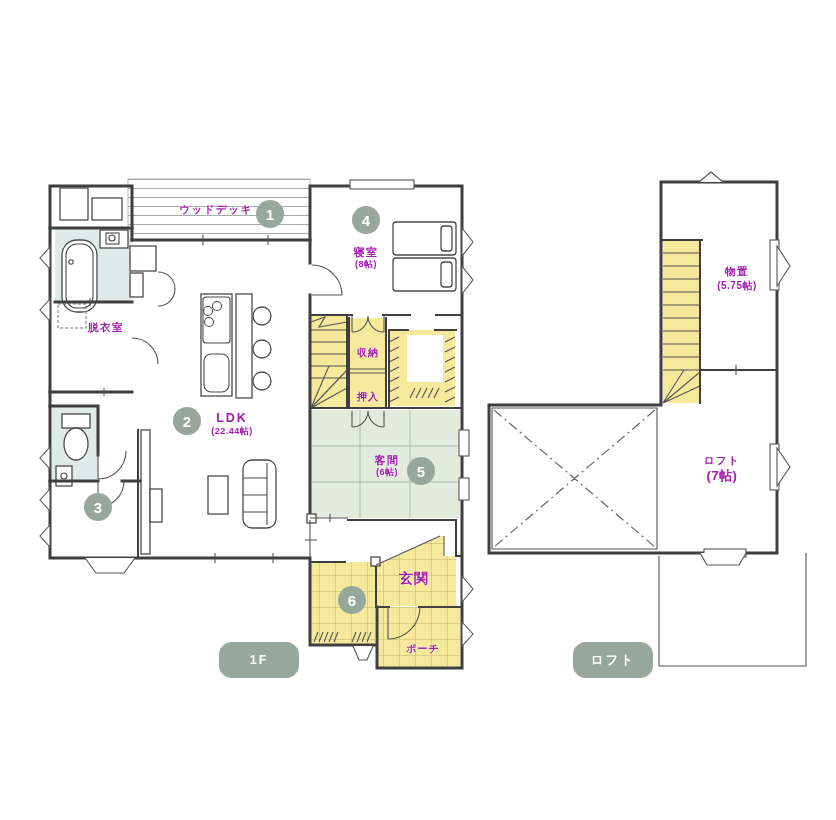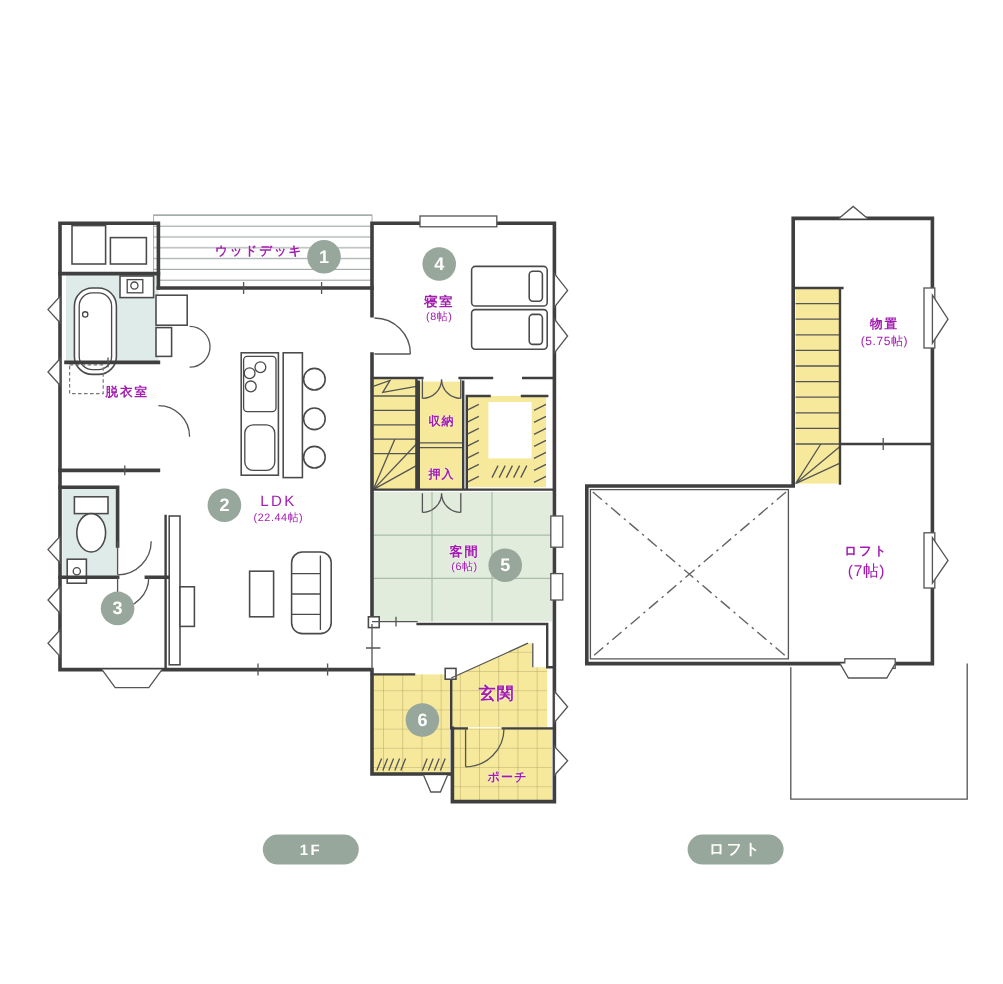--- a/index.html
+++ b/index.html
@@ -10,28 +10,28 @@
   .stage svg{position:absolute;left:0;top:0;}
   .w3{stroke:#3f3f3f;stroke-width:3;fill:none;stroke-linecap:square;}
   .w2{stroke:#3f3f3f;stroke-width:2;fill:none;stroke-linecap:square;}
   .thin{stroke:#555;stroke-width:1.1;fill:none;}
   .furn{fill:#ffffff;stroke:#4a4a4a;stroke-width:1.3;}
   .furnl{fill:none;stroke:#4a4a4a;stroke-width:1.1;}
   .wintri{fill:#ffffff;stroke:#555;stroke-width:1.1;}
   .lbl{position:absolute;transform:translate(-50%,-50%);text-align:center;white-space:nowrap;
        line-height:1.3;color:#a21caf;text-shadow:0 0 2px rgba(255,255,255,.9);}
   .t1{display:block;font-size:11px;font-weight:bold;letter-spacing:1.5px;}
-  .t1lg{display:block;font-size:12.5px;font-weight:normal;letter-spacing:2px;text-align:center;}
-  .t2{display:block;font-size:9px;font-weight:normal;letter-spacing:.5px;}
+  .t1lg{display:block;font-size:12.5px;font-weight:bold;letter-spacing:2px;text-align:center;}
+  .t2{display:block;font-size:9px;font-weight:bold;letter-spacing:.5px;}
   .marker{position:absolute;width:28px;height:28px;border-radius:50%;background:#98a79c;
           color:#fff;font-size:15px;font-weight:bold;display:flex;align-items:center;
           justify-content:center;transform:translate(-50%,-50%);}
-  .pill{position:absolute;height:25px;min-width:56px;padding:0 12px;border-radius:13px;
+  .pill{position:absolute;height:36px;min-width:56px;padding:0 12px;border-radius:13px;
         background:#98a79c;color:#fff;font-size:12.5px;font-weight:bold;letter-spacing:2px;
-        display:flex;align-items:center;justify-content:center;transform:translate(-50%,-50%);margin-top:48px;}
+        display:flex;align-items:center;justify-content:center;transform:translate(-50%,-50%);}
 </style>
 </head>
 <body>
 
 <div class="stage">
 
 <svg width="836" height="820" viewBox="0 0 836 820">
   <defs>
     <pattern id="tile" width="16" height="16" patternUnits="userSpaceOnUse">
       <rect width="16" height="16" fill="#f6e99c"></rect>

